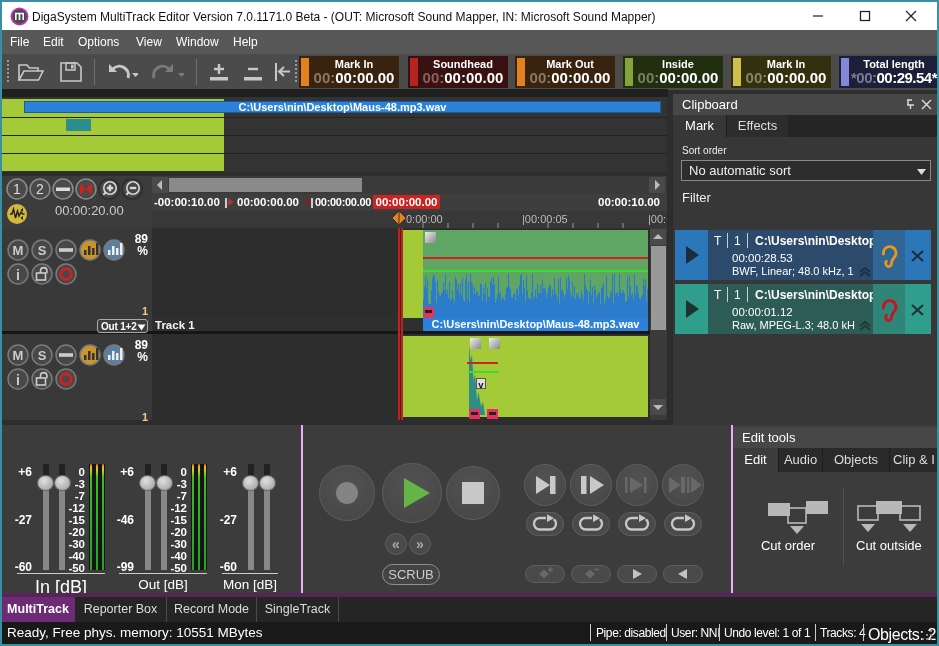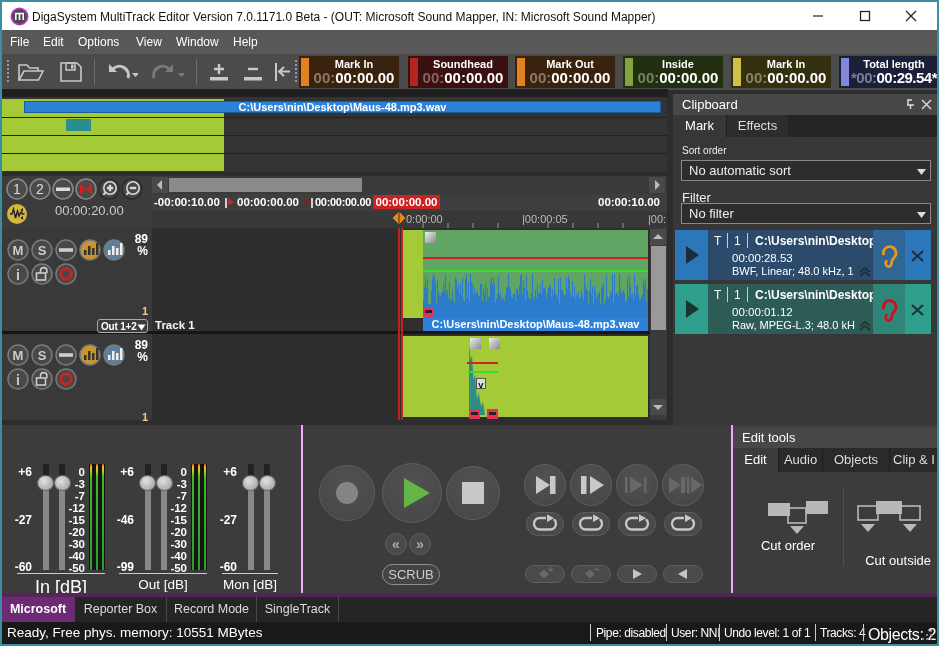--- a/index.html
+++ b/index.html
@@ -342,26 +342,20 @@
    <div class="abs" style="left:53px;top:0;width:62px;height:22px;background:#2d2d2d;color:#ddd;font-size:13px;text-align:center;line-height:22px;border-left:1px solid #1e1e1e">Effects</div>
   </div>
   <div class="abs" style="left:9px;top:51px;color:#eee;font-size:10px">Sort order</div>
   <div class="abs" style="left:8px;top:66px;width:250px;height:21px;background:#2d2d2d;border:1px solid #888;color:#eee;font-size:13px">
    <span class="abs" style="left:7px;top:2px">No automatic sort</span>
    <svg class="abs" style="left:234px;top:7px" width="11" height="8">
             <path d="M1 1 h9 l-4.5 6 Z" fill="#ddd"></path>
           </svg>
   </div>
   <div class="abs" style="left:9px;top:96px;color:#eee;font-size:13px">Filter</div>
-  <div class="abs" style="left:8px;top:109px;width:250px;height:21px;background:#2d2d2d;border:1px solid #888;color:#eee;font-size:13px">
-   <span class="abs" style="left:7px;top:2px">No filter</span>
-   <svg class="abs" style="left:234px;top:7px" width="11" height="8">
-            <path d="M1 1 h9 l-4.5 6 Z" fill="#ddd"></path>
-          </svg>
-  </div>
 
   <div class="abs" style="left:2px;top:136px;width:256px;height:50px">
    <div class="abs" style="left:0;top:0;width:33px;height:50px;background:#2c77ba"></div>
    <svg class="abs" style="left:0;top:0" width="33" height="50">
             <path d="M11 16 L24 25 L11 34 Z" fill="#1c2c3c"></path>
           </svg>
    <div class="abs" style="left:33px;top:0;width:165px;height:50px;background:#2b4a6c;color:#fff;overflow:hidden">
     <span class="abs" style="left:6px;top:4px;font-size:12px;letter-spacing:-.4px">T</span>
     <div class="abs" style="left:19px;top:3px;width:1px;height:15px;background:#ccc"></div>
     <span class="abs" style="left:26px;top:4px;font-size:12px;letter-spacing:-.4px">1</span>
@@ -579,26 +573,26 @@
   <rect x="22" y="8" width="18" height="15" fill="none" stroke="#b8b8b8" stroke-width="1.6"></rect>
   <path d="M24 26 h14 l-7 8 Z" fill="#b8b8b8"></path>
  </svg>
  <div class="abs" style="left:0px;top:113px;width:110px;text-align:center;color:#fff;font-size:13px">Cut order</div>
  <svg class="abs" style="left:123px;top:75px" width="68" height="36" viewBox="0 0 68 36">
   <rect x="2" y="6" width="20" height="14" fill="none" stroke="#b8b8b8" stroke-width="1.6"></rect>
   <rect x="44" y="6" width="20" height="14" fill="none" stroke="#b8b8b8" stroke-width="1.6"></rect>
   <rect x="20" y="1" width="26" height="13" fill="#b8b8b8"></rect>
   <path d="M5 24 h14 l-7 8 Z M47 24 h14 l-7 8 Z" fill="#b8b8b8"></path>
  </svg>
- <div class="abs" style="left:123px;top:128px;width:75px;text-align:right;color:#fff;font-size:13px">Cut outside</div>
+ <div class="abs" style="left:123px;top:113px;width:75px;text-align:left;color:#fff;font-size:13px">Cut outside</div>
 </div>
 
 <div class="abs" style="left:0;top:593px;width:939px;height:4px;background:#552558"></div>
 <div class="abs" style="left:0;top:597px;width:939px;height:25px;background:#252525">
- <div class="abs" style="left:1px;top:0;width:74px;height:25px;background:#6d2a75;color:#fff;font-size:12.5px;font-weight:bold;text-align:center;line-height:25px">Microsoft</div>
+ <div class="abs" style="left:1px;top:0;width:74px;height:25px;background:#6d2a75;color:#fff;font-size:12.5px;font-weight:bold;text-align:center;line-height:25px">MultiTrack</div>
  <div class="abs" style="left:75px;top:0;width:92px;height:25px;color:#ddd;font-size:12.5px;text-align:center;line-height:25px;border-right:1px solid #4a4a4a">Reporter Box</div>
  <div class="abs" style="left:167px;top:0;width:90px;height:25px;color:#ddd;font-size:12.5px;text-align:center;line-height:25px;border-right:1px solid #4a4a4a">Record Mode</div>
  <div class="abs" style="left:257px;top:0;width:82px;height:25px;color:#ddd;font-size:12.5px;text-align:center;line-height:25px;border-right:1px solid #4a4a4a">SingleTrack</div>
 </div>
 
 <div class="abs" style="left:0;top:622px;width:939px;height:22px;background:#191919;color:#fff;font-size:13px">
  <span class="abs" style="left:7px;top:3px;font-size:13.5px">Ready, Free phys. memory: 10551 MBytes</span>
  <div class="abs" style="left:590px;top:2px;width:1px;height:17px;background:#ccc"></div>
  <span class="abs" style="left:596px;top:4px;font-size:12px;letter-spacing:-.4px">Pipe: disabled</span>
  <div class="abs" style="left:666px;top:2px;width:1px;height:17px;background:#ccc"></div>

